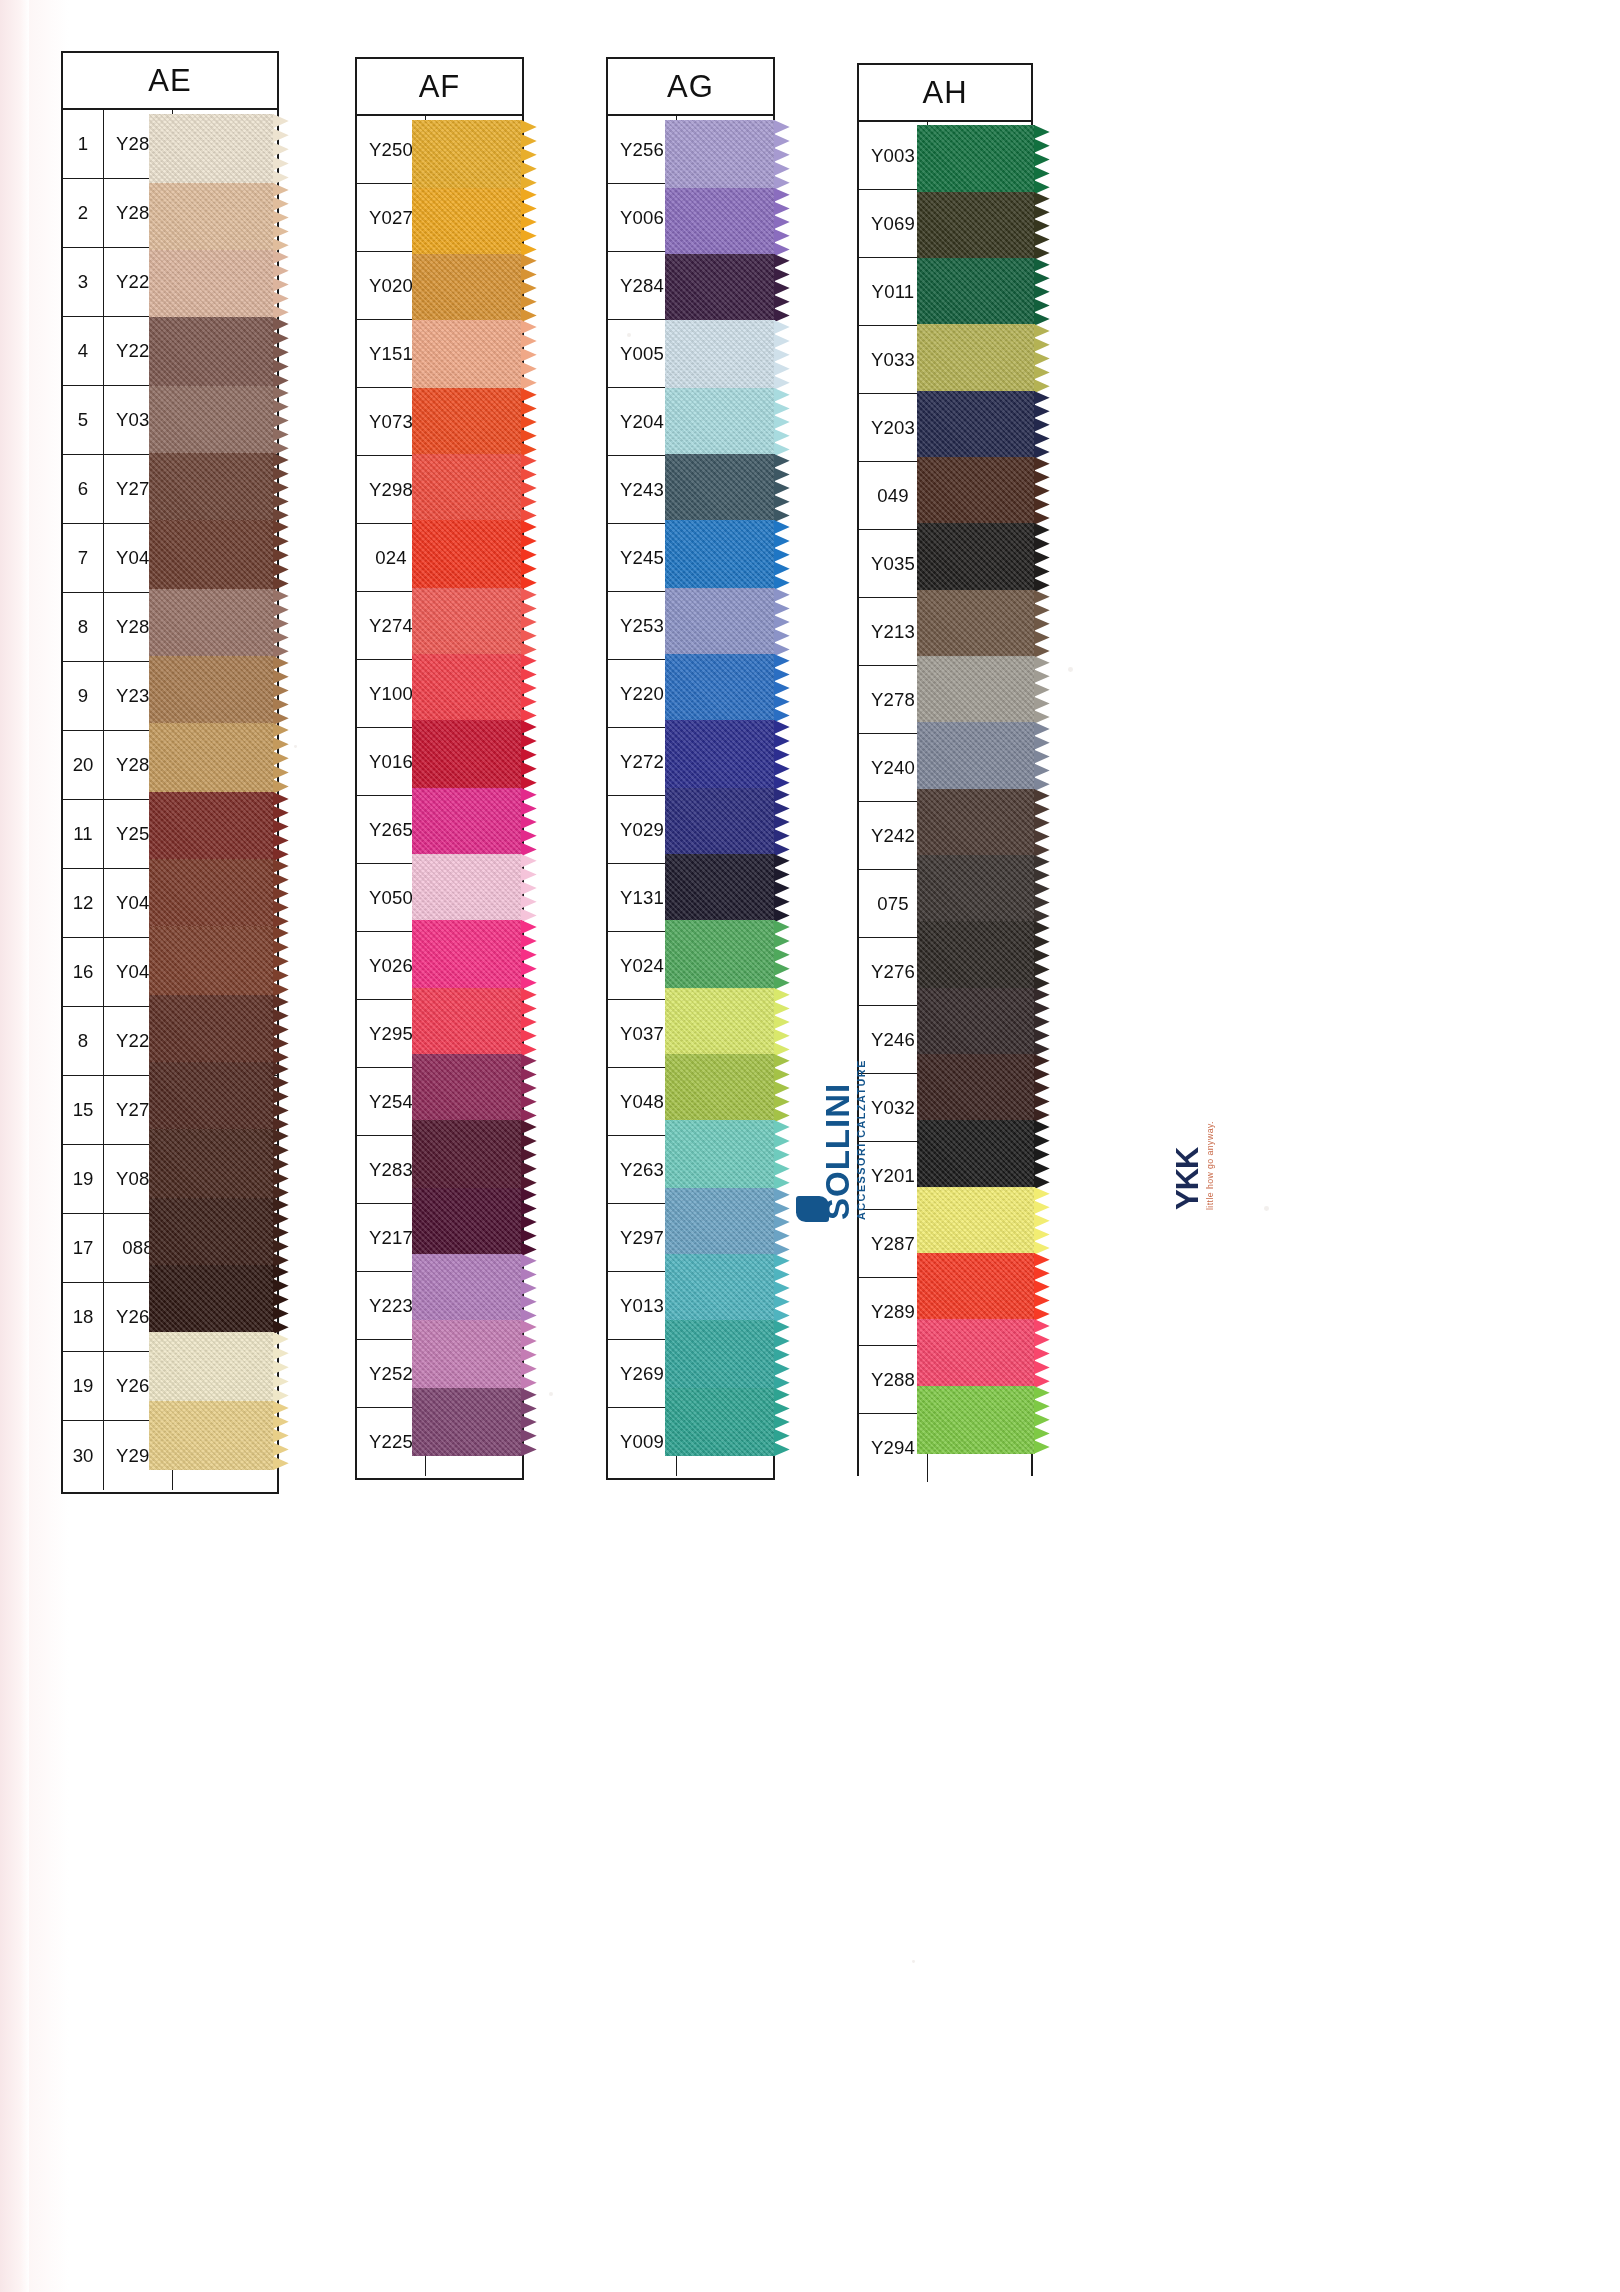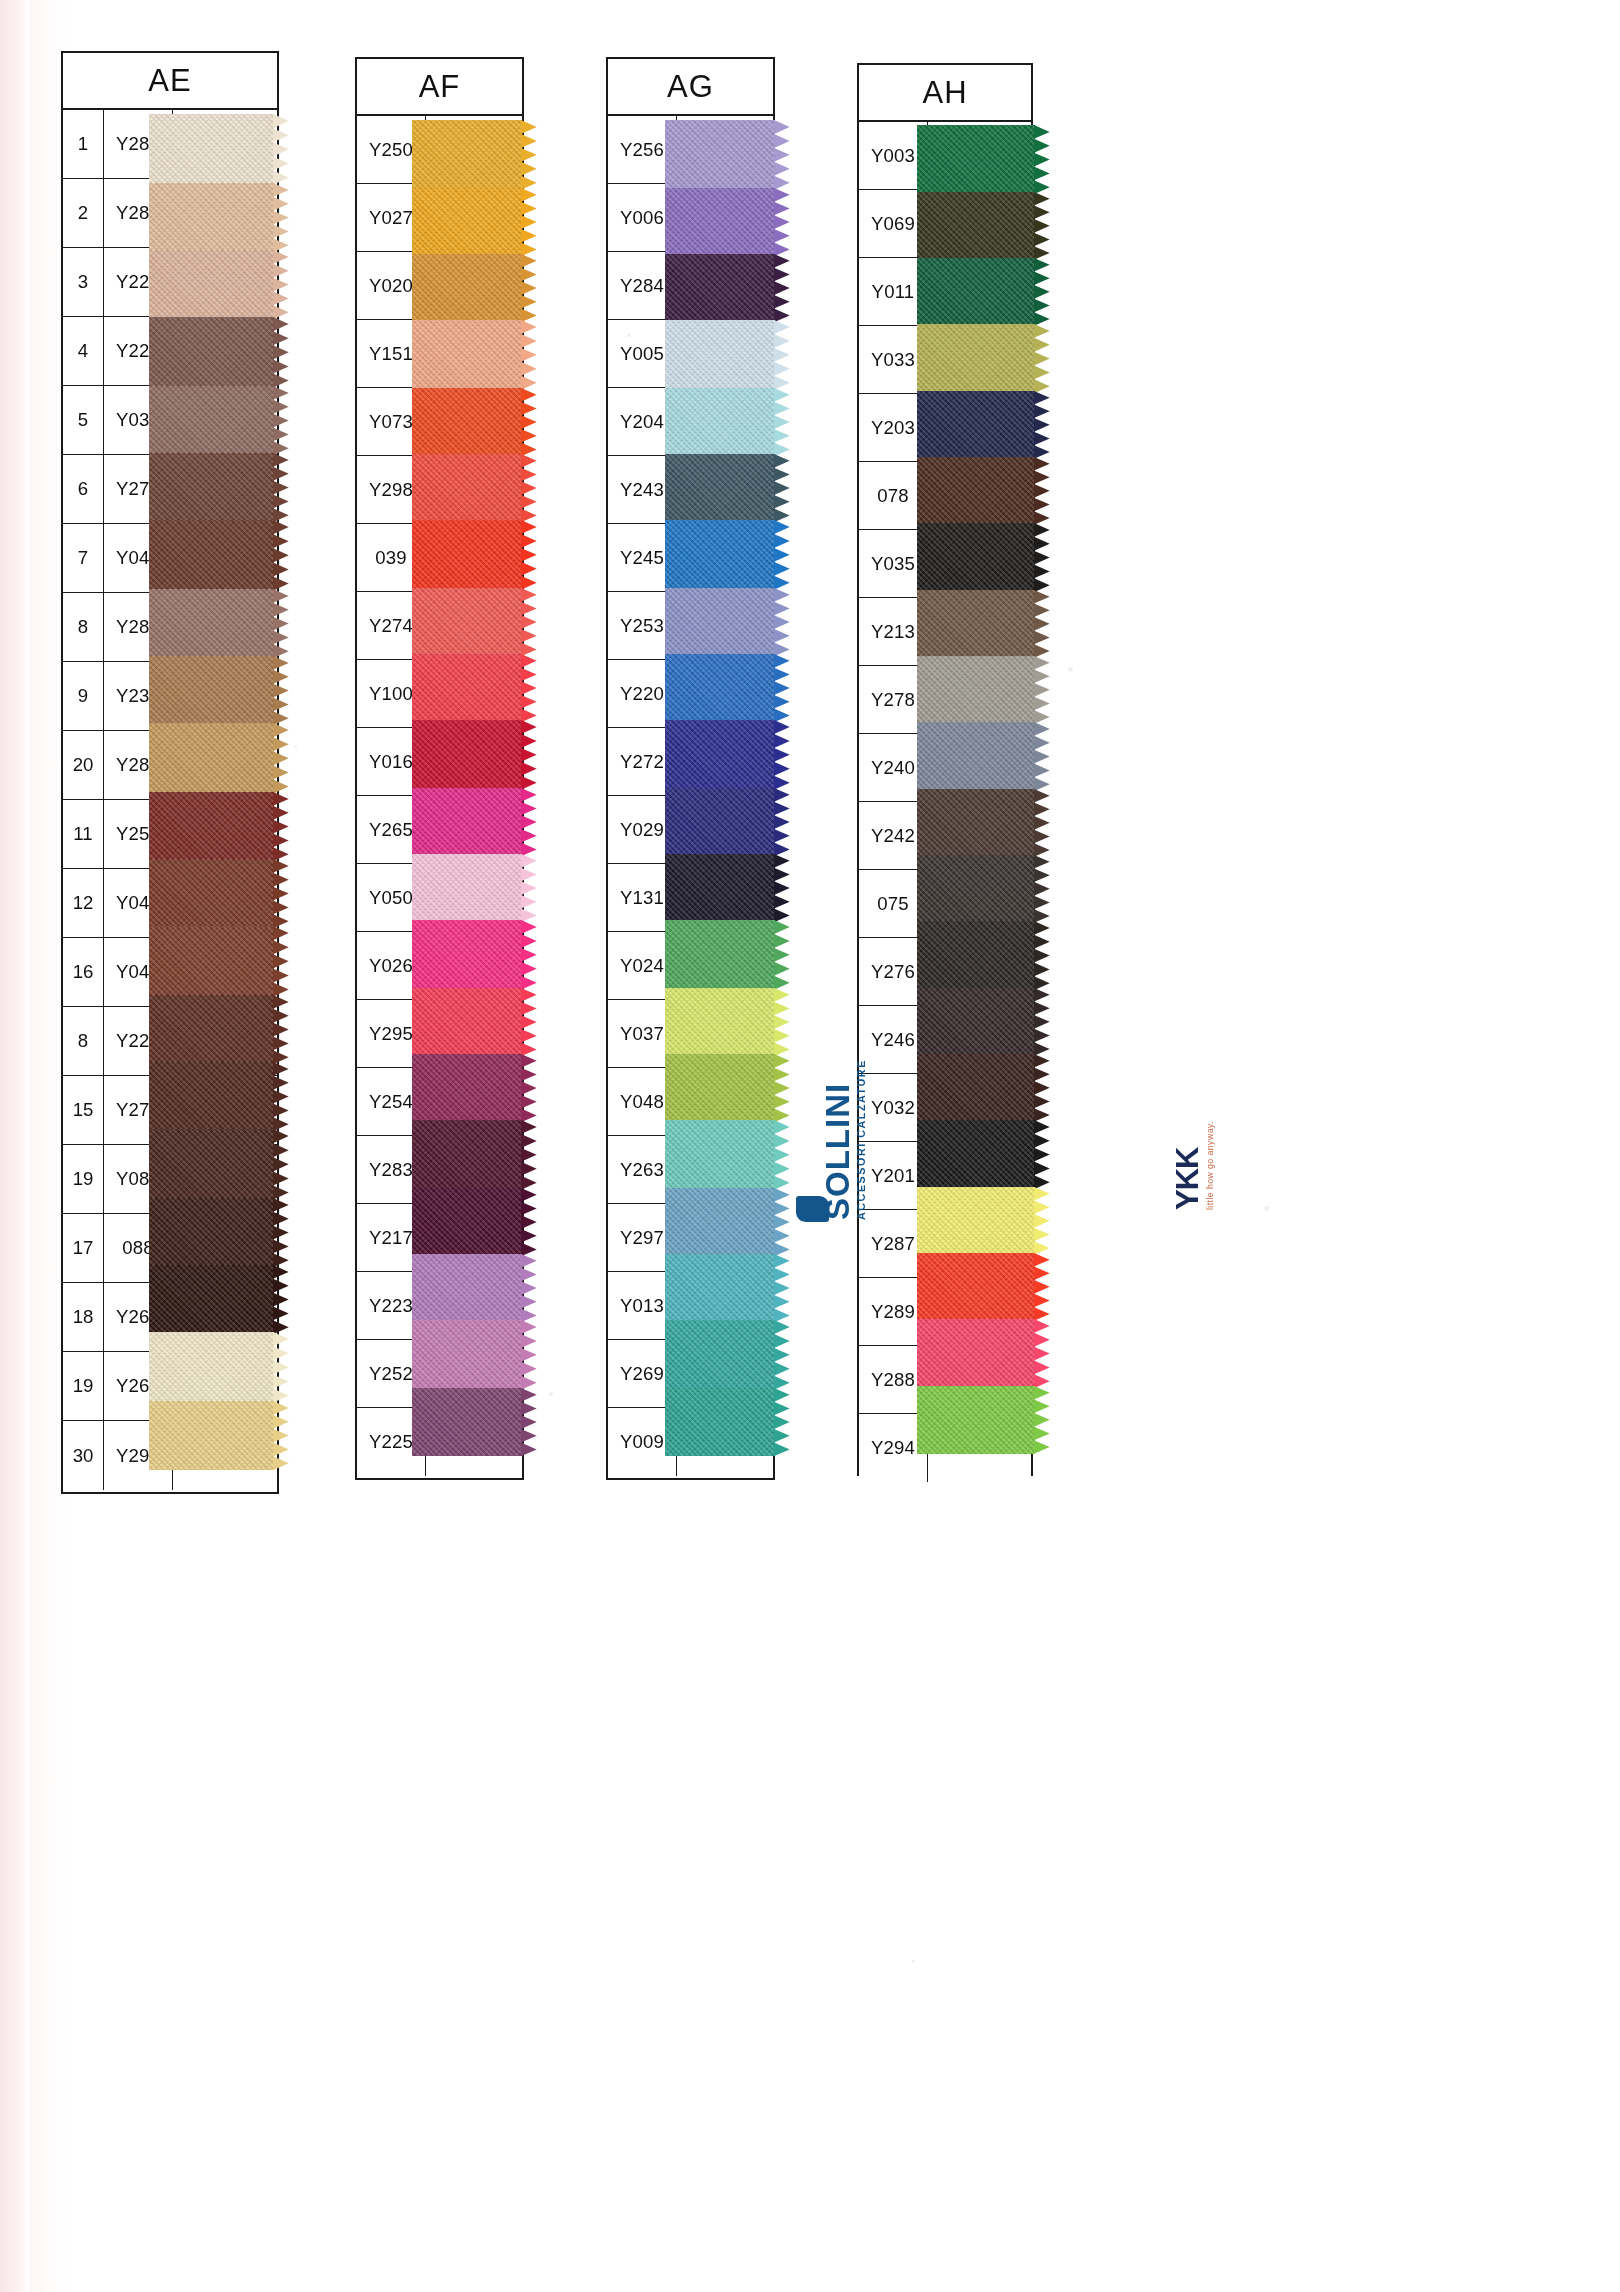--- a/index.html
+++ b/index.html
@@ -276,21 +276,21 @@
         </div>
         <div class="row" style="height: 68px;">
           <div class="cell-code">Y073</div>
           <div class="cell-swatchcol"></div>
         </div>
         <div class="row" style="height: 68px;">
           <div class="cell-code">Y298</div>
           <div class="cell-swatchcol"></div>
         </div>
         <div class="row" style="height: 68px;">
-          <div class="cell-code">039</div>
+          <div class="cell-code">024</div>
           <div class="cell-swatchcol"></div>
         </div>
         <div class="row" style="height: 68px;">
           <div class="cell-code">Y274</div>
           <div class="cell-swatchcol"></div>
         </div>
         <div class="row" style="height: 68px;">
           <div class="cell-code">Y100</div>
           <div class="cell-swatchcol"></div>
         </div>
@@ -442,21 +442,21 @@
         </div>
         <div class="row" style="height: 68px;">
           <div class="cell-code">Y033</div>
           <div class="cell-swatchcol"></div>
         </div>
         <div class="row" style="height: 68px;">
           <div class="cell-code">Y203</div>
           <div class="cell-swatchcol"></div>
         </div>
         <div class="row" style="height: 68px;">
-          <div class="cell-code">078</div>
+          <div class="cell-code">049</div>
           <div class="cell-swatchcol"></div>
         </div>
         <div class="row" style="height: 68px;">
           <div class="cell-code">Y035</div>
           <div class="cell-swatchcol"></div>
         </div>
         <div class="row" style="height: 68px;">
           <div class="cell-code">Y213</div>
           <div class="cell-swatchcol"></div>
         </div>

